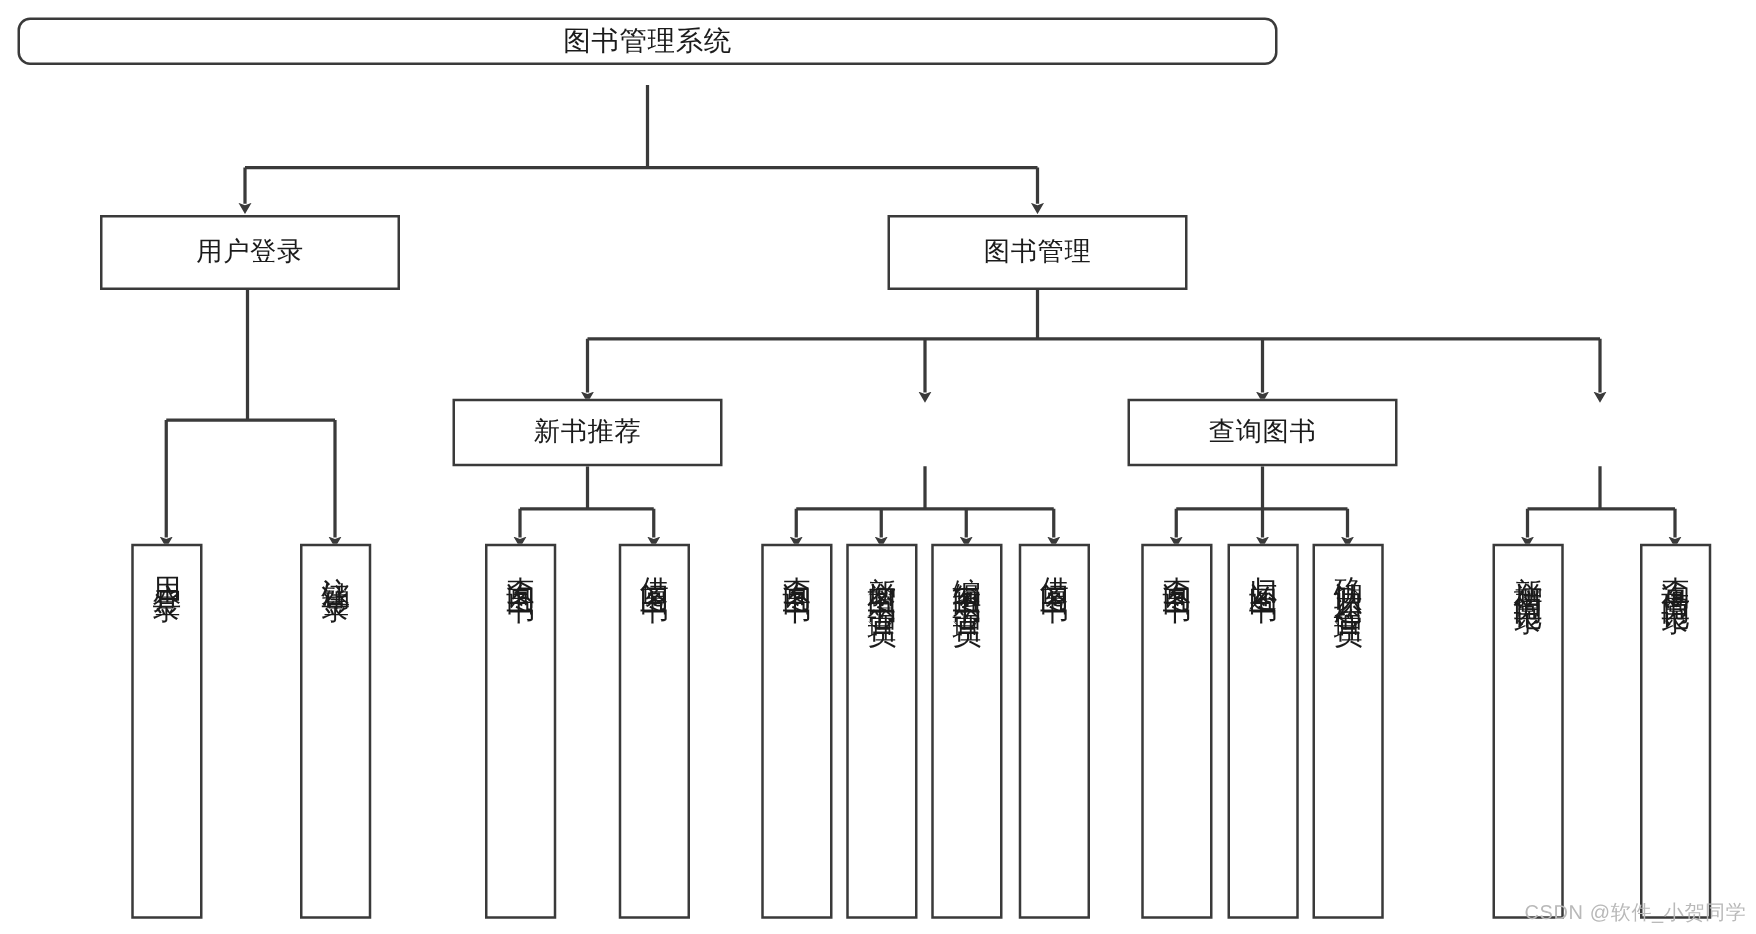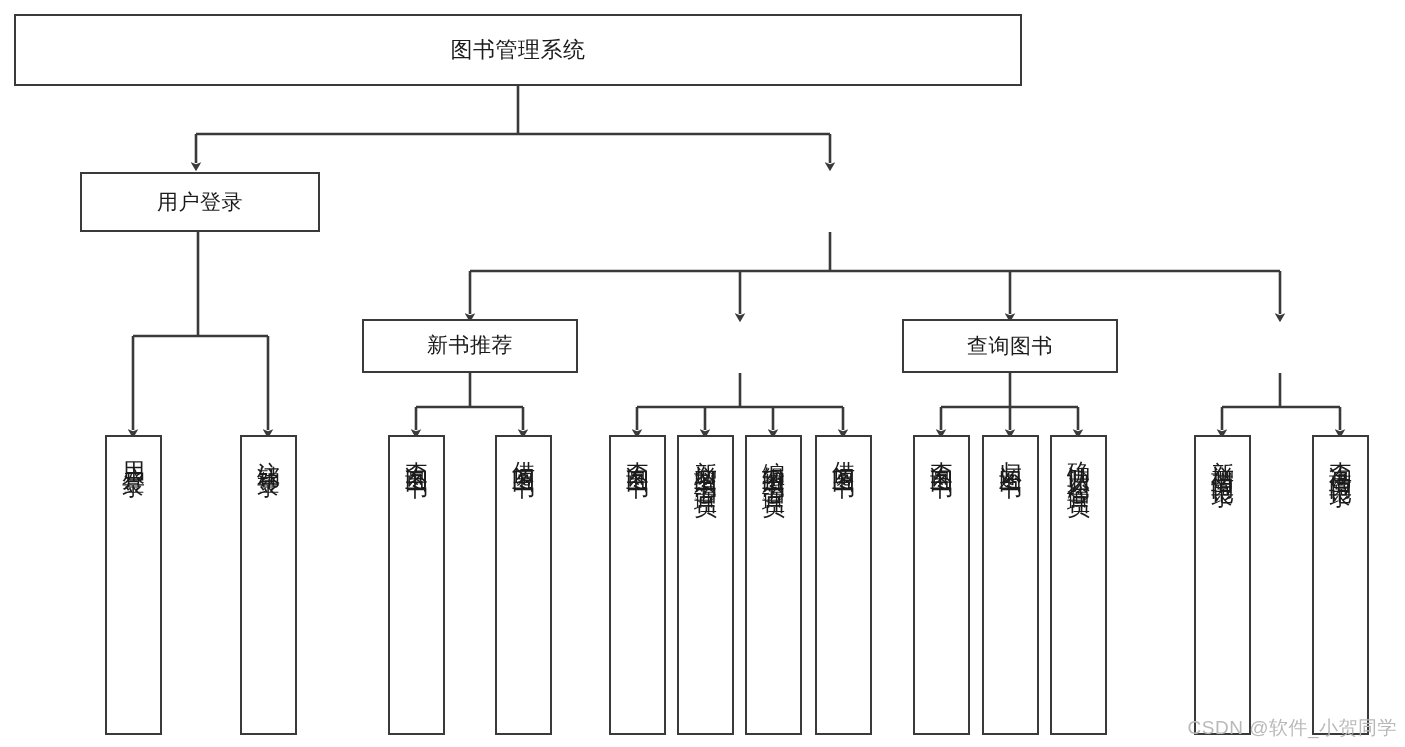--- a/index.html
+++ b/index.html
@@ -56,21 +56,21 @@
     text-orientation:upright;
     font-size:23px;
     line-height:1.0;
     letter-spacing:5px;
     white-space:pre-wrap;
   }
   #watermark{
     position:absolute;
     right:8px;
     bottom:6px;
-    font-size:19px;
+    font-size:16px;
     color:#b9b9b9;
     z-index:5;
     white-space:nowrap;
     letter-spacing:0.5px;
   }
 </style>
 </head>
 <body>
 
 <div id="canvas">
@@ -118,26 +118,29 @@
       <path d="M 1010 407 L 1010 430" marker-end="url(#arrow)"></path>
       <path d="M 1078 407 L 1078 430" marker-end="url(#arrow)"></path>
 
       <path d="M 1280 373 L 1280 407"></path>
       <path d="M 1222 407 L 1340 407"></path>
       <path d="M 1222 407 L 1222 430" marker-end="url(#arrow)"></path>
       <path d="M 1340 407 L 1340 430" marker-end="url(#arrow)"></path>
     </g>
   </svg>
 
-  <div class="node h root" style="left:14px; top:14px; width:1008px; height:72px;">
+  <div class="node h root" style="left:14px; top:14px; width:1008px; height:38px;border-radius:10px;">
     <span class="lbl">图书管理系统</span>
   </div>
 
   <div class="node h" style="left:80px; top:172px; width:240px; height:60px;">
     <span class="lbl">用户登录</span>
+  </div>
+  <div class="node h" style="left:710px; top:172px; width:240px; height:60px;">
+    <span class="lbl">图书管理</span>
   </div>
 
   <div class="node h" style="left:362px; top:319px; width:216px; height:54px;font-family:Liberation Serif, serif;">
     <span class="lbl">新书推荐</span>
   </div>
   <div class="node h" style="left:902px; top:319px; width:216px; height:54px;">
     <span class="lbl">查询图书</span>
   </div>
 
   <div class="node v" style="left:105px; top:435px; width:57px; height:300px;">

